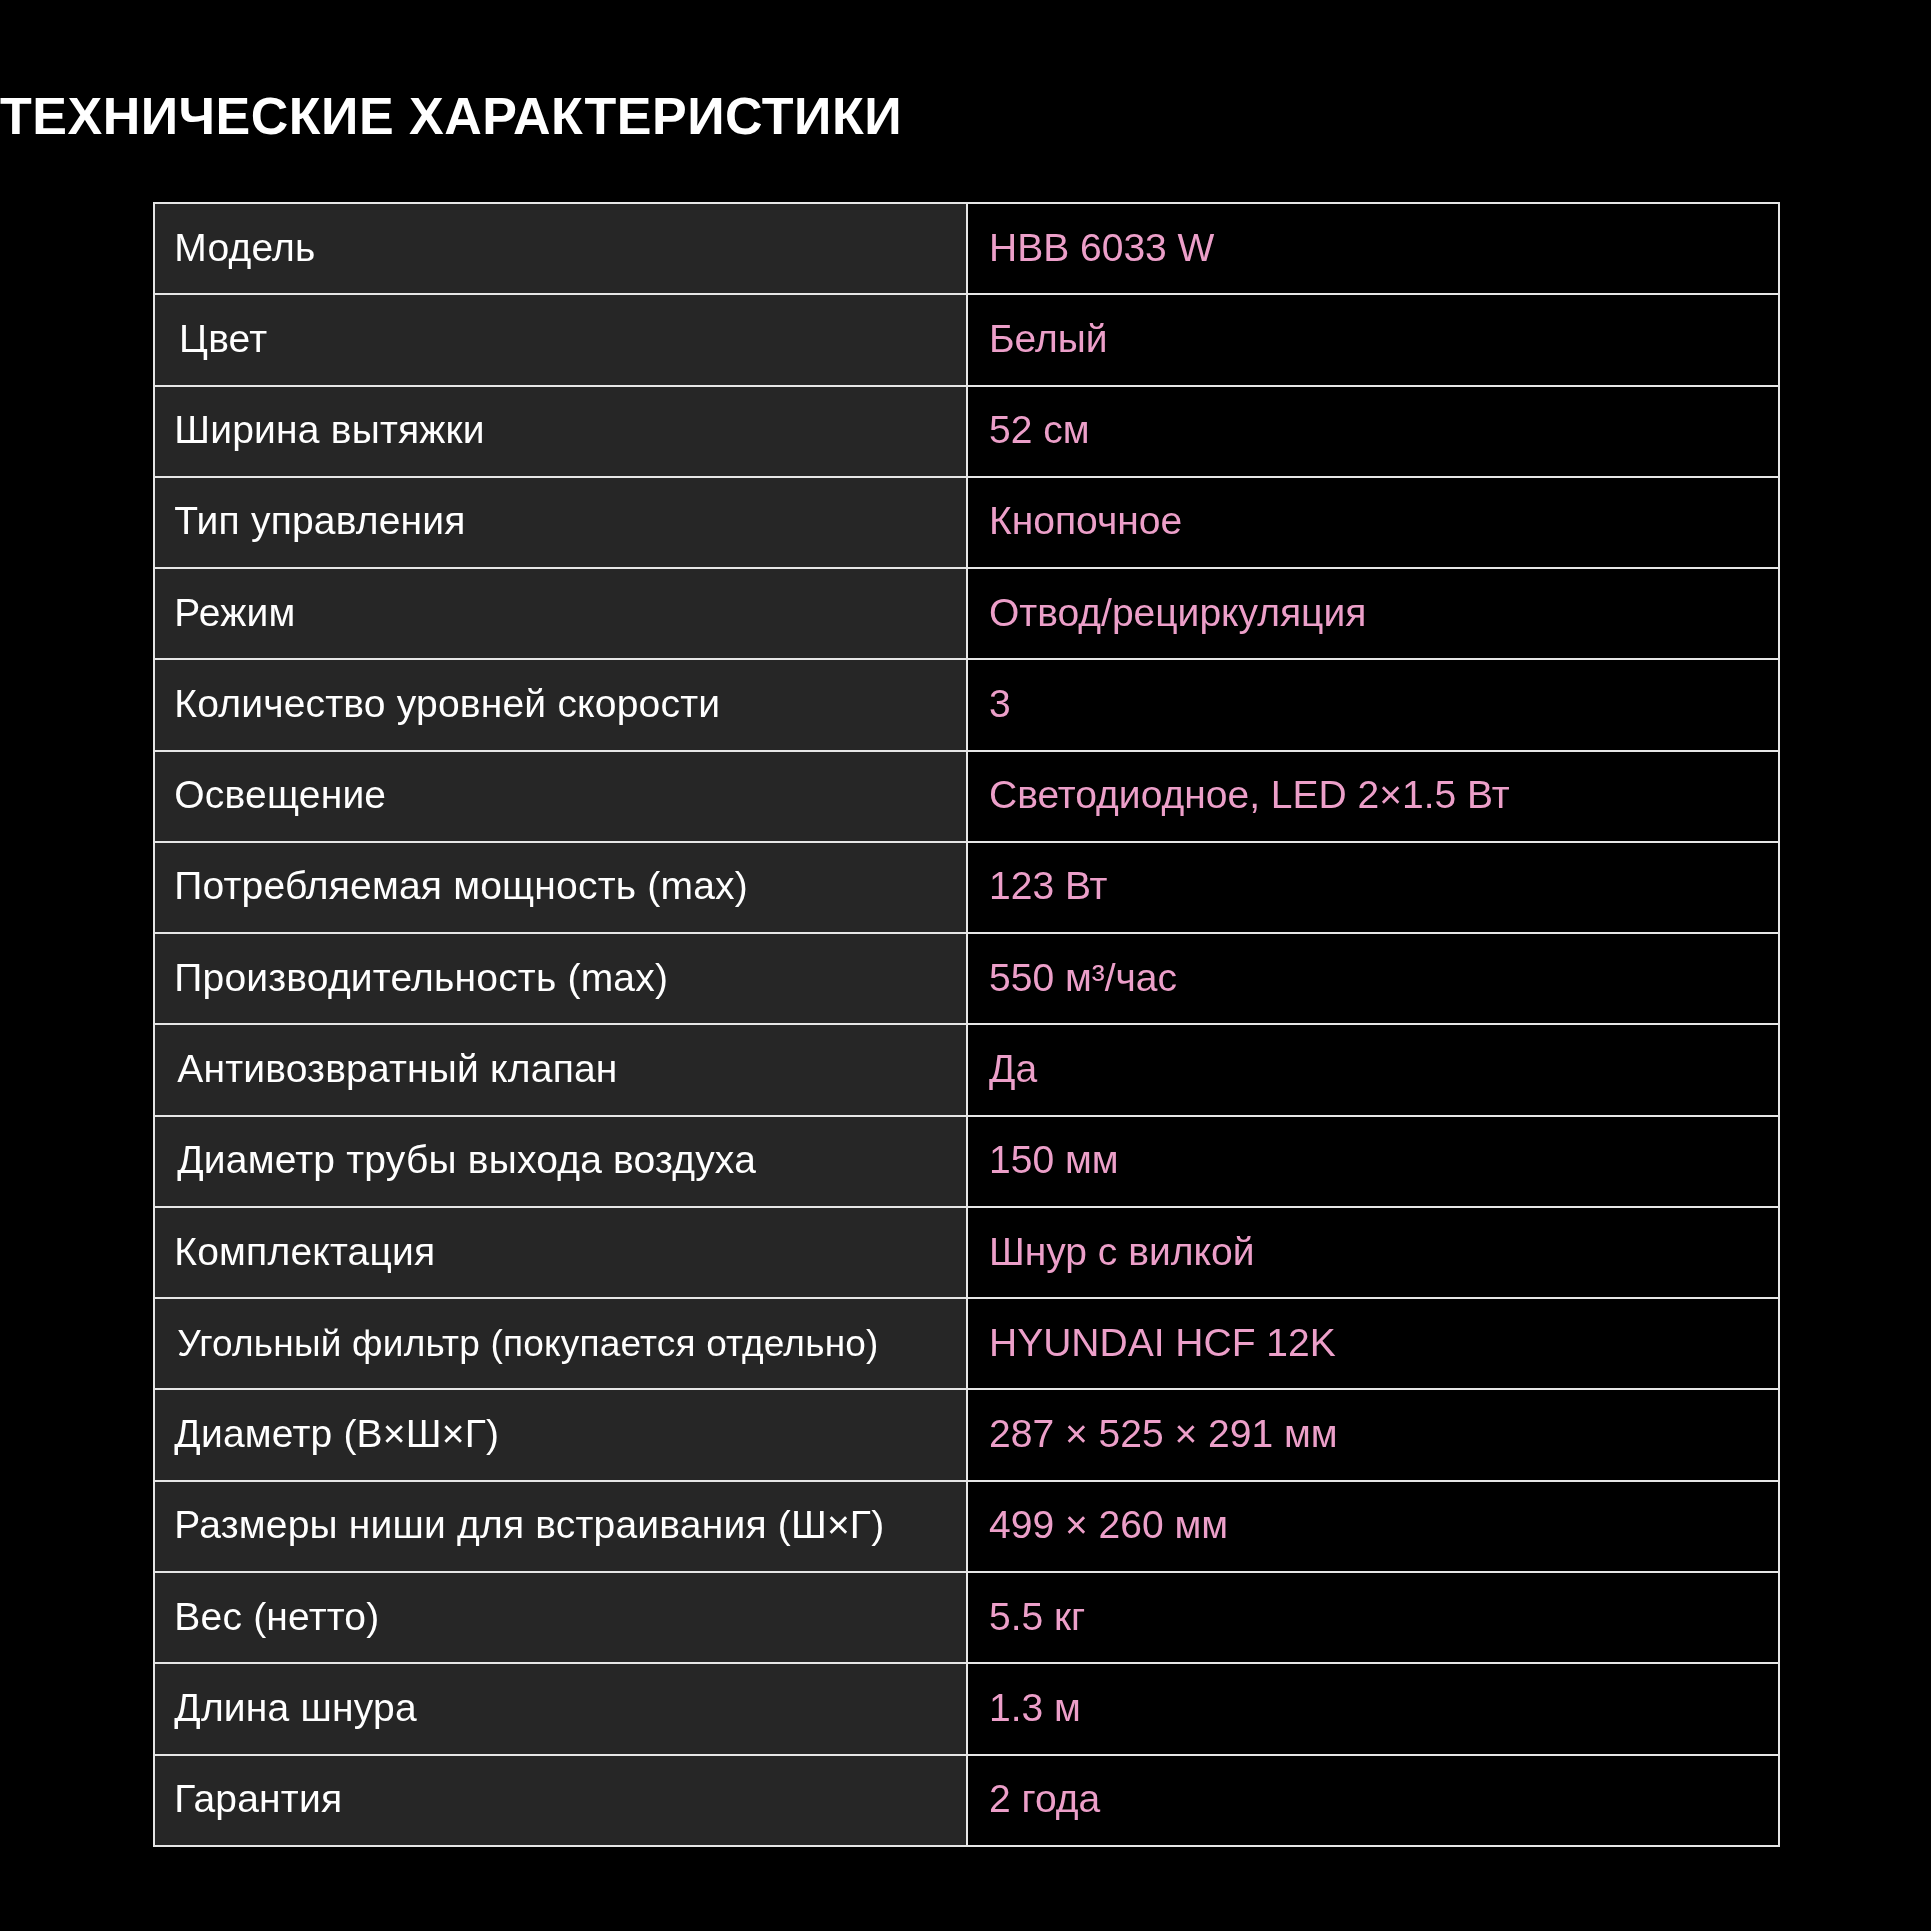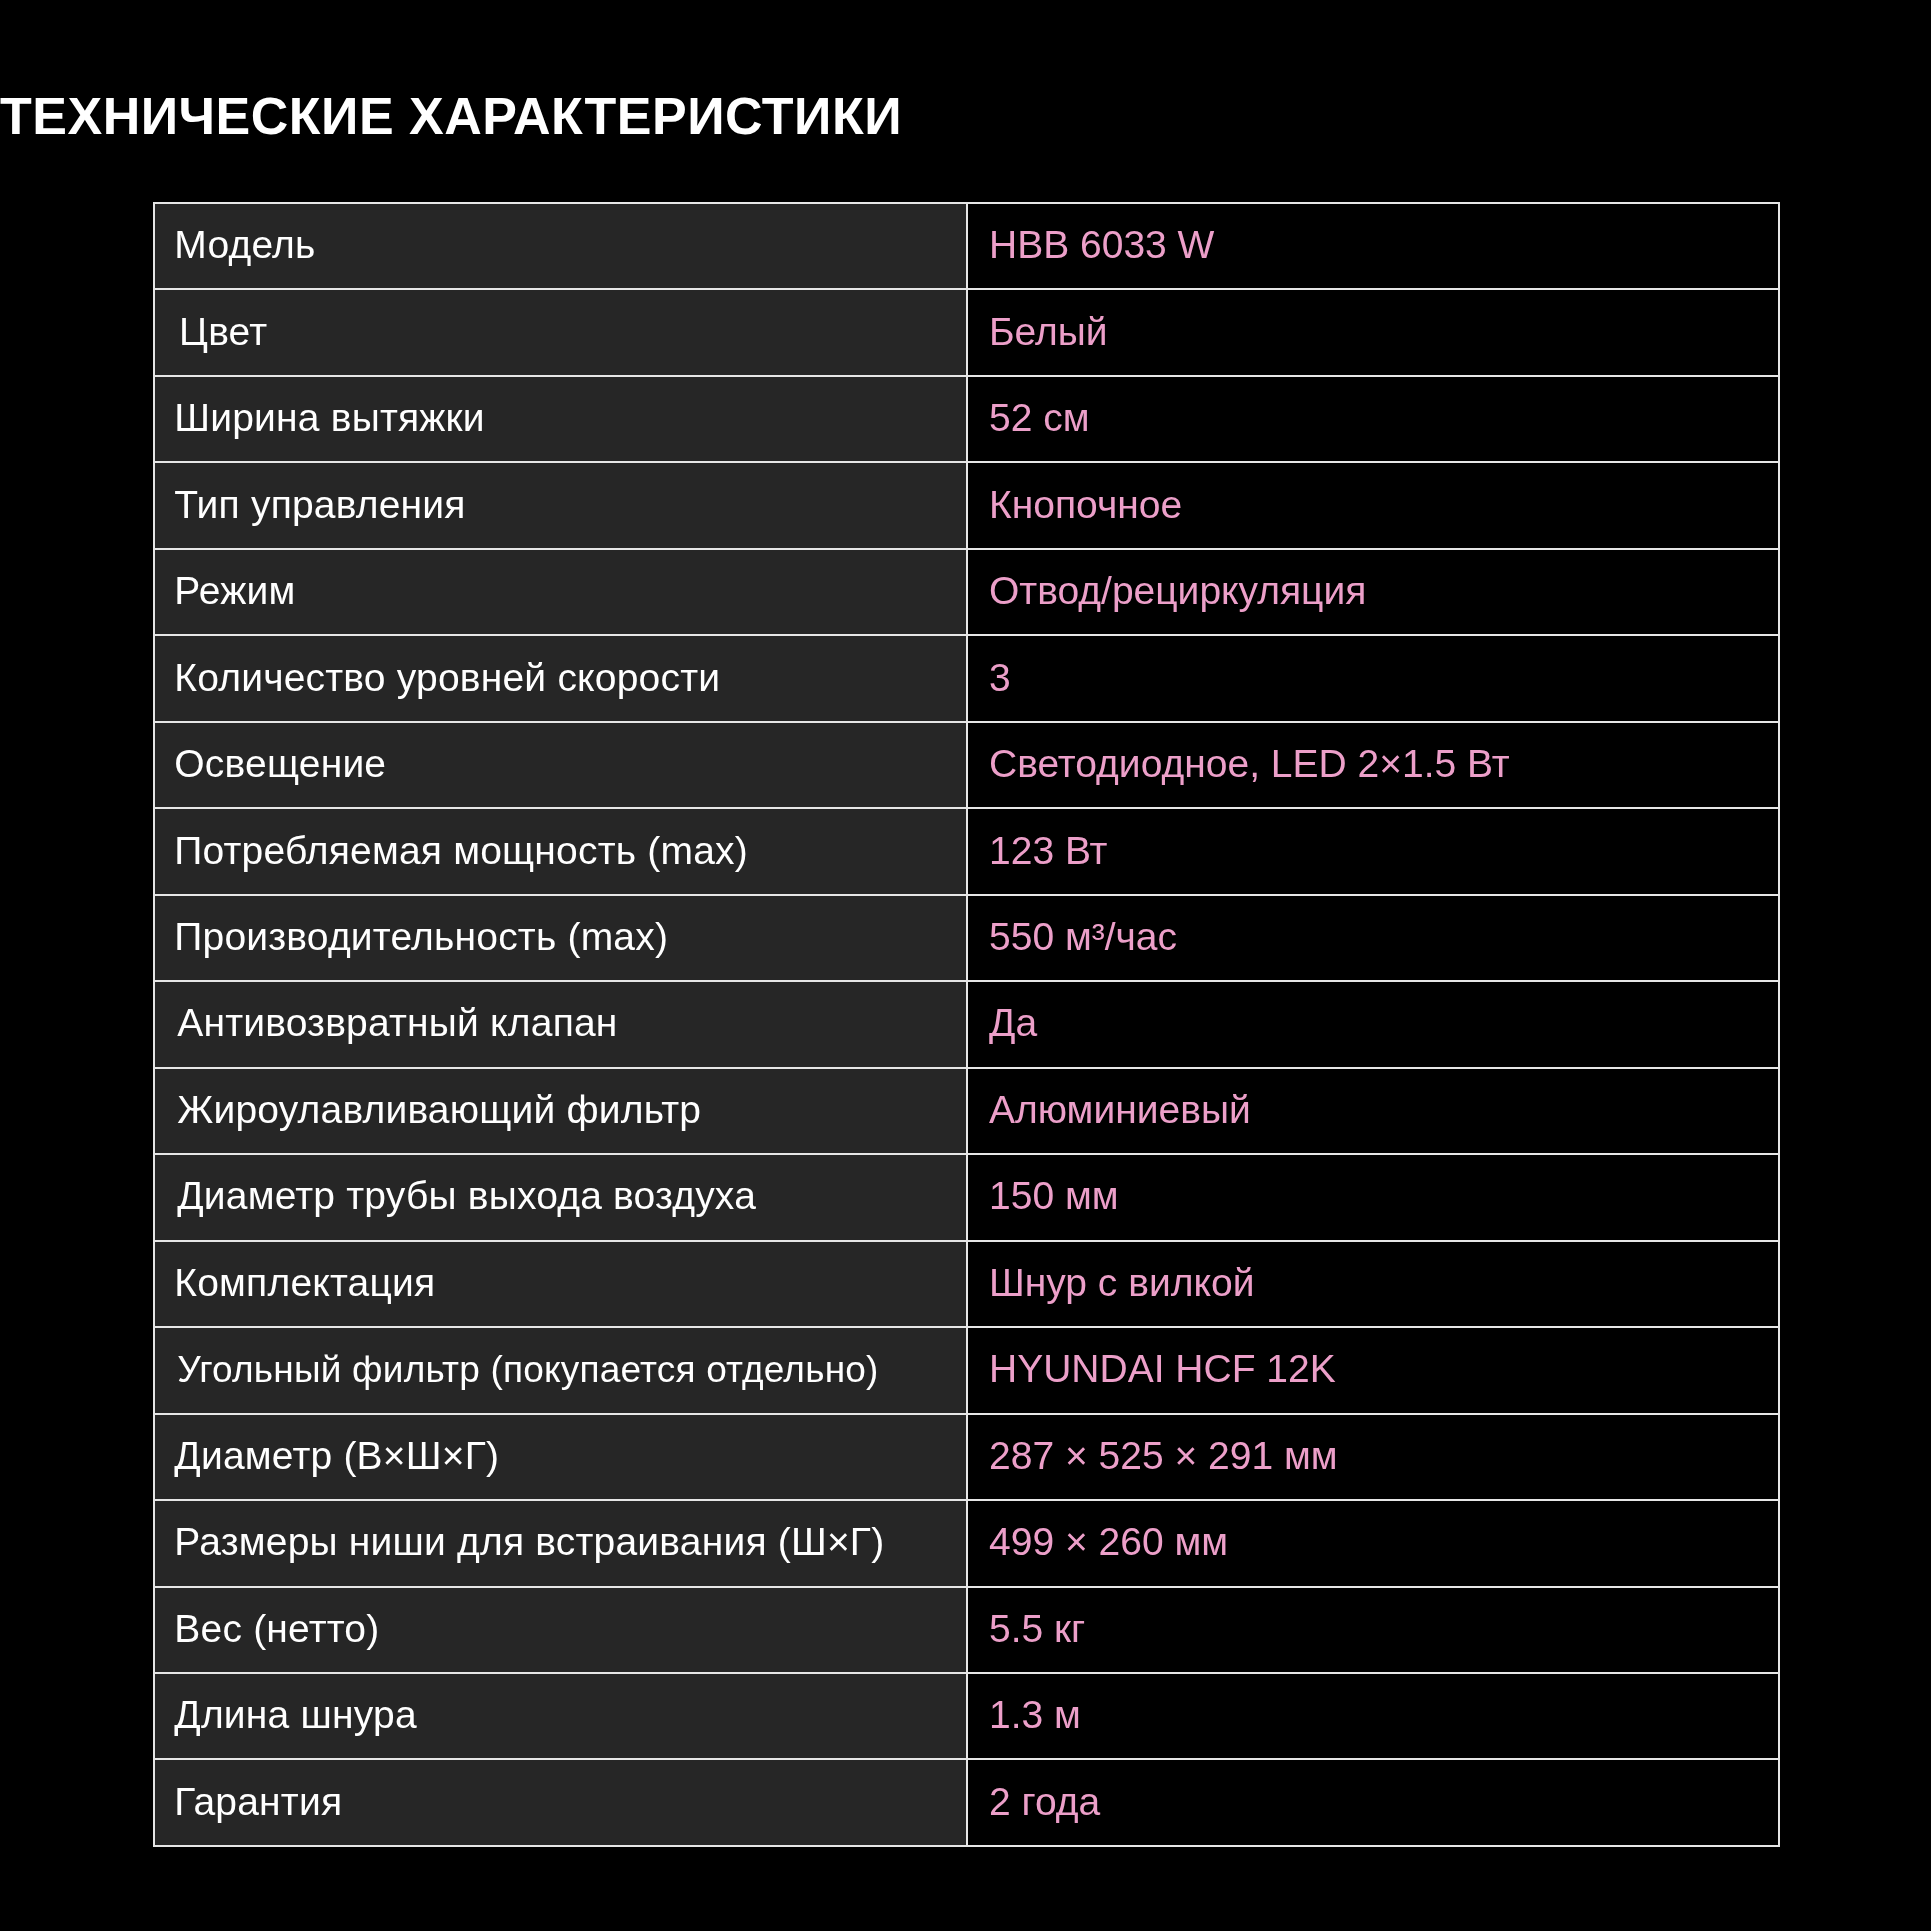--- a/index.html
+++ b/index.html
@@ -112,24 +112,20 @@
     </tr>
     <tr>
       <td class="cell-label"><span>Производительность (max)</span></td>
       <td class="cell-value"><span>550 м³/час</span></td>
     </tr>
     <tr>
       <td class="cell-label"><span style="padding-left:2.9px">Антивозвратный клапан</span></td>
       <td class="cell-value"><span>Да</span></td>
     </tr>
     <tr>
-      <td class="cell-label"><span style="padding-left:2.9px">Жироулавливающий фильтр</span></td>
-      <td class="cell-value"><span>Алюминиевый</span></td>
-    </tr>
-    <tr>
       <td class="cell-label"><span style="padding-left:2.9px">Диаметр трубы выхода воздуха</span></td>
       <td class="cell-value"><span>150 мм</span></td>
     </tr>
     <tr>
       <td class="cell-label"><span>Комплектация</span></td>
       <td class="cell-value"><span>Шнур с вилкой</span></td>
     </tr>
     <tr>
       <td class="cell-label"><span style="padding-left:2.9px; font-size:37px">Угольный фильтр (покупается отдельно)</span></td>
       <td class="cell-value"><span>HYUNDAI HCF 12K</span></td>

